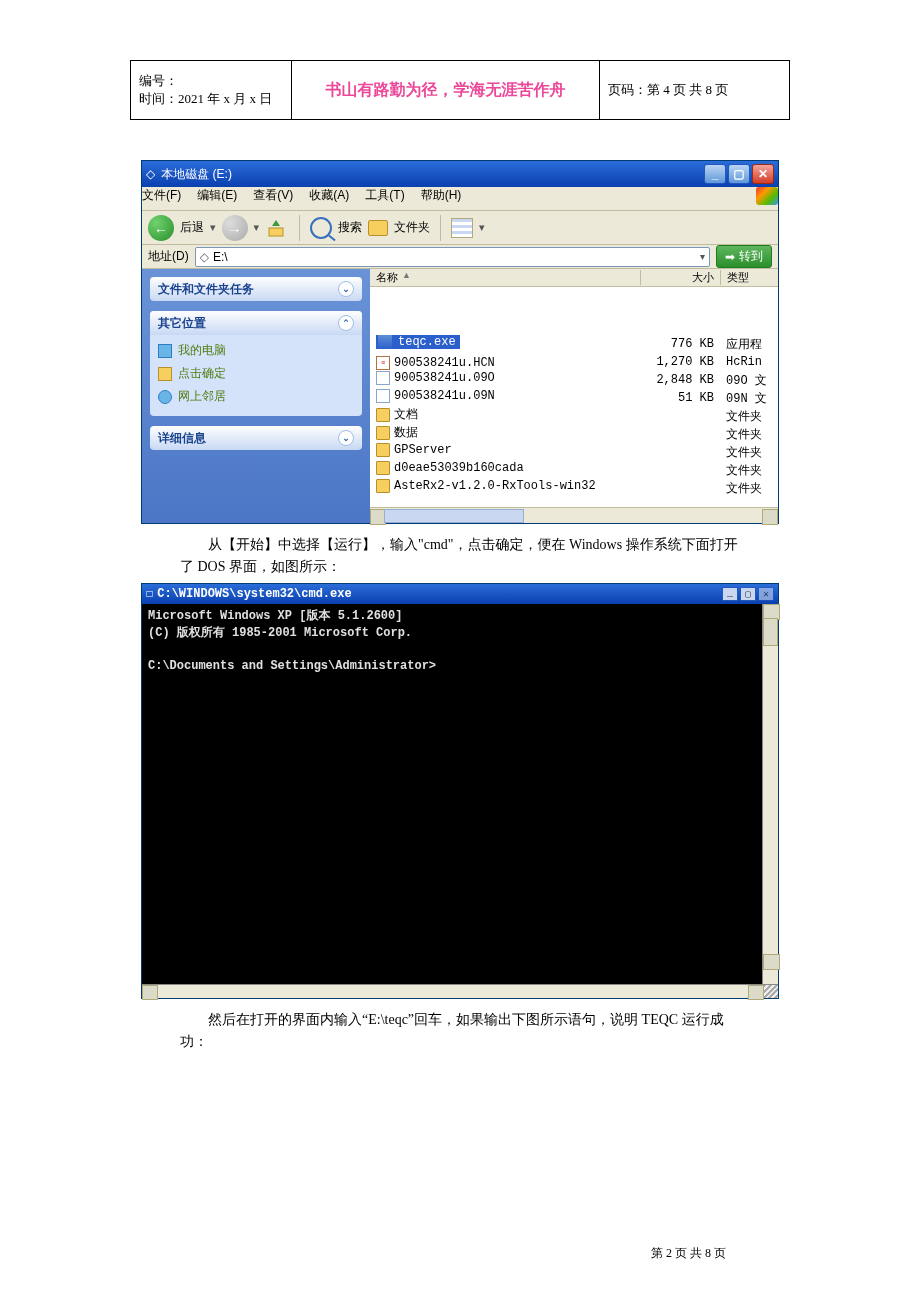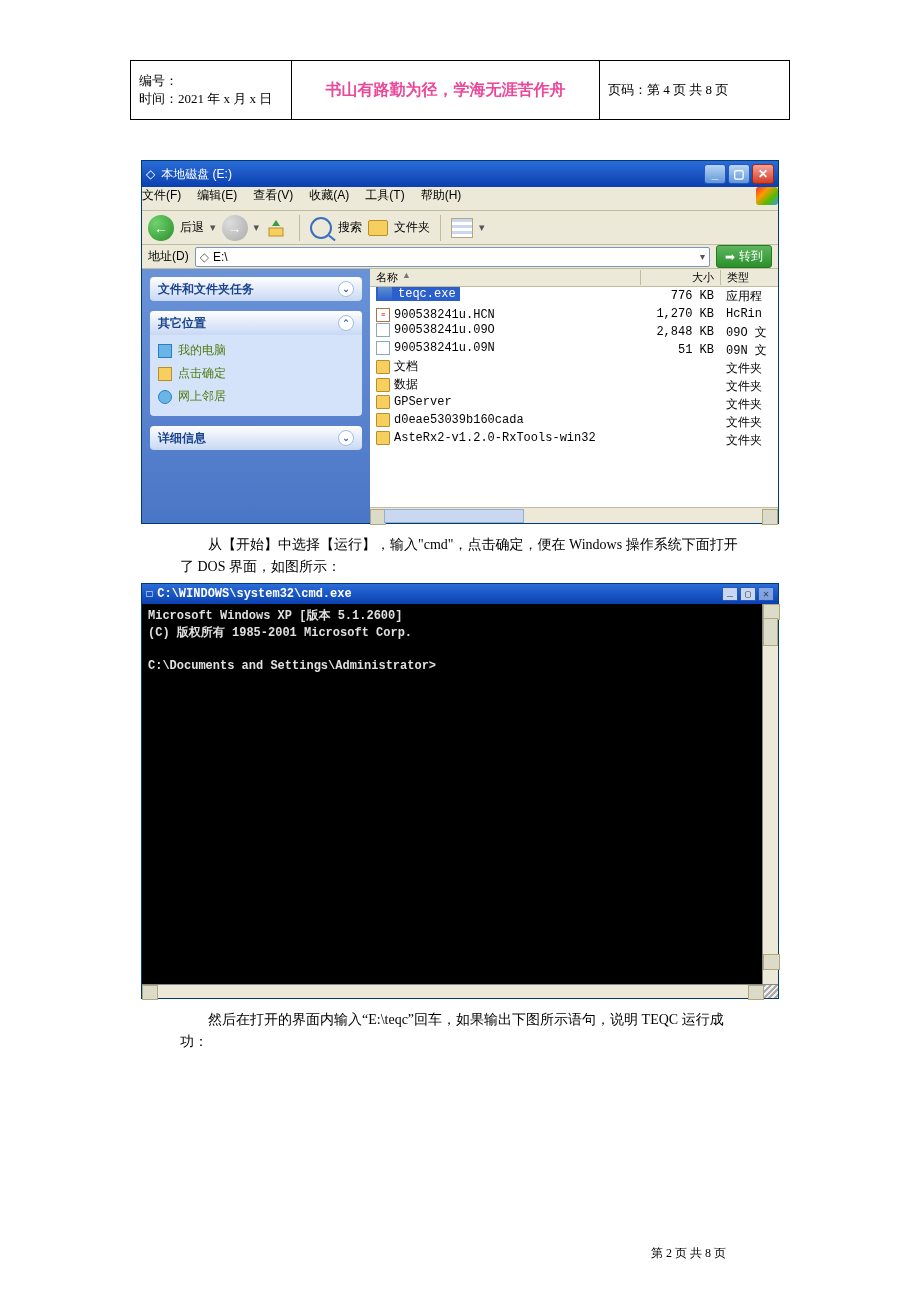--- a/index.html
+++ b/index.html
@@ -134,21 +134,21 @@
     color:#3b66b8; font-size:9px;
   }
   .pane-body { padding:4px 8px 8px 8px; }
   .pane-body .link { color:#4d7c0f; padding:3px 0; display:flex; align-items:center; gap:6px;}
   .pico { width:14px;height:14px;display:inline-block; }
   .exp-main { flex:1; background:#fff; display:flex; flex-direction:column; }
   .cols { display:grid; grid-template-columns:1fr 80px 58px; background:#ece9d8;
     border-bottom:1px solid #c0bca0; height:18px; align-items:center;}
   .cols>div{padding:0 6px;border-left:1px solid #c0bca0;font-size:11px;}
   .cols>div:first-child{border-left:none;display:flex;align-items:flex-start;gap:4px;}
-  .rows { flex:1; overflow:hidden; }
+  .rows { flex:1; overflow:hidden;margin-top:48px; }
   .frow { display:grid; grid-template-columns:1fr 80px 58px; align-items:center; height:18px; font-family: "Courier New", monospace;}
   .frow>div{padding:0 6px;white-space:nowrap;overflow:hidden;text-overflow:ellipsis;font-size:12px;}
   .frow .sz{text-align:right;}
   .frow.sel { }
   .frow.sel .fname { background:#2b5fcc; color:#fff; padding:0 2px;}
   .fname{display:inline-flex;align-items:center;gap:4px;}
   .fic{width:14px;height:14px;display:inline-block;}
   .fic.exe{background:linear-gradient(#5d8ed4,#2b5fcc);}
   .fic.hcn{background:#fff;border:1px solid #b07040;color:#c00;font-size:7px;display:flex;align-items:center;justify-content:center;}
   .fic.o  {background:#fff;border:1px solid #8aa5c8;}

